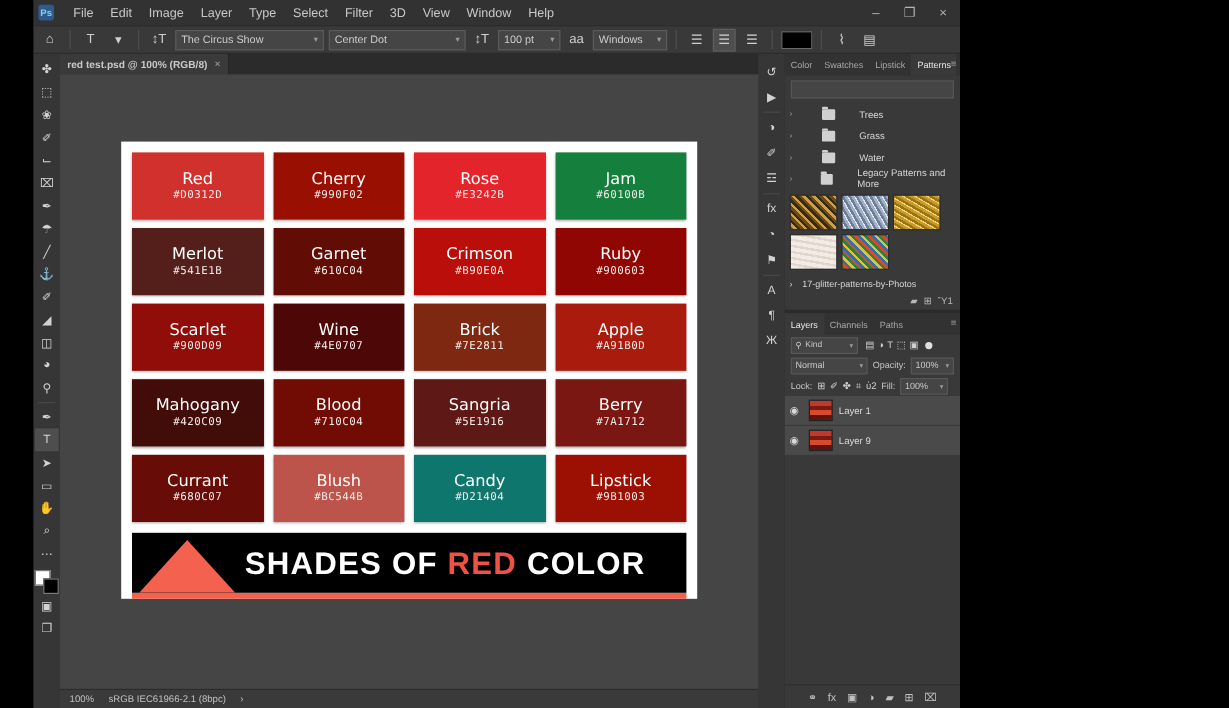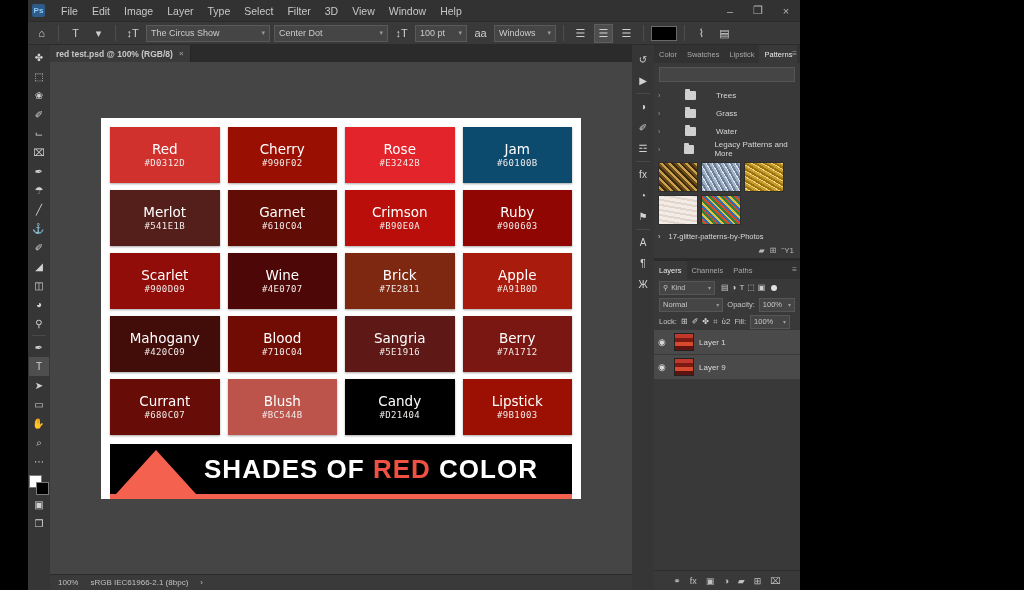--- a/index.html
+++ b/index.html
@@ -400,21 +400,21 @@
                 <div class="hx">#D0312D</div>
               </div>
               <div class="cell" style="background: rgb(153, 15, 2);">
                 <div class="nm">Cherry</div>
                 <div class="hx">#990F02</div>
               </div>
               <div class="cell" style="background: rgb(227, 36, 43);">
                 <div class="nm">Rose</div>
                 <div class="hx">#E3242B</div>
               </div>
-              <div class="cell" style="background: #0c4a6e;">
+              <div class="cell" style="background: #15803d;">
                 <div class="nm">Jam</div>
                 <div class="hx">#60100B</div>
               </div>
               <div class="cell" style="background: rgb(84, 30, 27);">
                 <div class="nm">Merlot</div>
                 <div class="hx">#541E1B</div>
               </div>
               <div class="cell" style="background: rgb(97, 12, 4);">
                 <div class="nm">Garnet</div>
                 <div class="hx">#610C04</div>
@@ -460,21 +460,21 @@
                 <div class="hx">#7A1712</div>
               </div>
               <div class="cell" style="background: rgb(104, 12, 7);">
                 <div class="nm">Currant</div>
                 <div class="hx">#680C07</div>
               </div>
               <div class="cell" style="background: rgb(188, 84, 75);">
                 <div class="nm">Blush</div>
                 <div class="hx">#BC544B</div>
               </div>
-              <div class="cell" style="background: #000000;">
+              <div class="cell" style="background: #0f766e;">
                 <div class="nm">Candy</div>
                 <div class="hx">#D21404</div>
               </div>
               <div class="cell" style="background: rgb(155, 16, 3);">
                 <div class="nm">Lipstick</div>
                 <div class="hx">#9B1003</div>
               </div>
             </div>
           <div class="banner">
             <div class="tri"></div>

